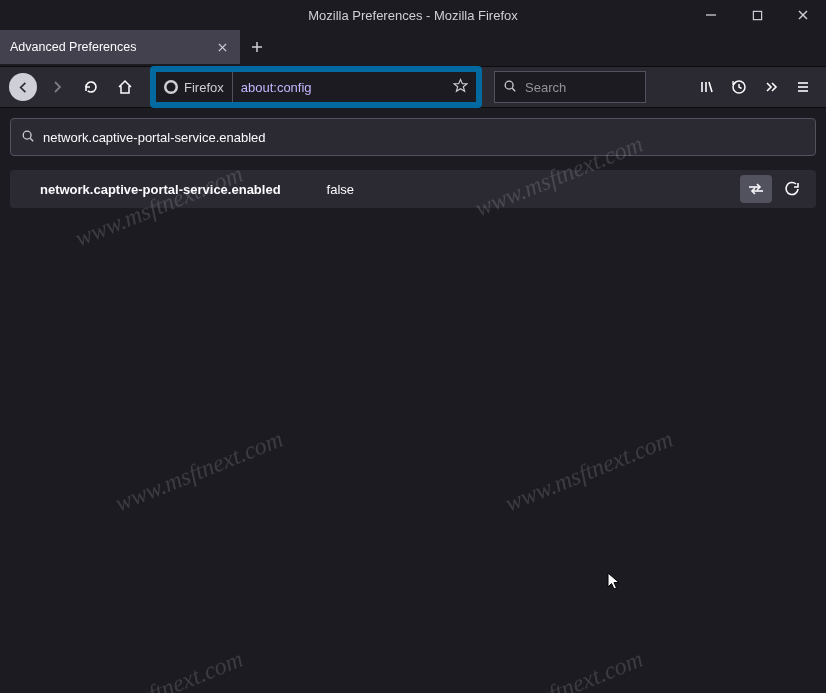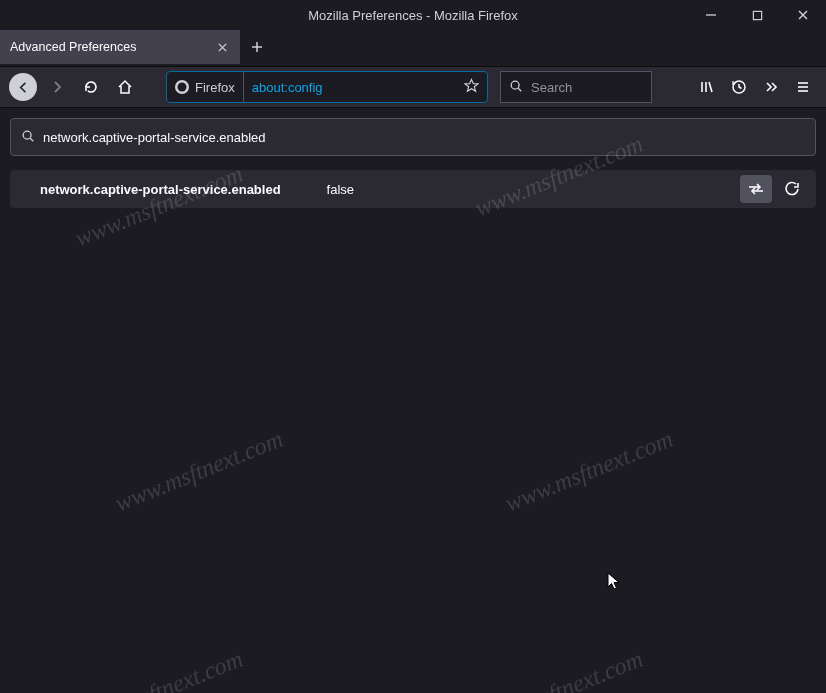--- a/index.html
+++ b/index.html
@@ -8,24 +8,24 @@
 .window-controls{position:absolute;right:0;top:0;height:30px;display:flex;align-items:center}
 .window-controls span{width:46px;height:30px;display:flex;align-items:center;justify-content:center;color:#cfcfd8}
 .tab-strip{height:36px;background:#1c1b22;display:flex;padding-left:0}
 .tab{height:34px;width:222px;background:#42414d;display:flex;align-items:center;padding-left:10px;padding-right:8px;color:#fbfbfe;font-size:12.5px;position:relative}
 .tab-close{margin-left:auto;width:20px;height:20px;display:flex;align-items:center;justify-content:center;color:#cfcfd8}
 .new-tab{width:34px;height:34px;display:flex;align-items:center;justify-content:center;color:#cfcfd8}
 .toolbar{height:40px;background:#2b2a33;display:flex;align-items:center;padding:0 8px;gap:4px;border-top:1px solid #0c0c0d;border-bottom:1px solid #0c0c0d}
 .tb-btn{width:30px;height:30px;border-radius:4px;display:flex;align-items:center;justify-content:center;color:#fbfbfe}
 .tb-btn svg{display:block}
 .back-circle{width:28px;height:28px;border-radius:50%;background:#cfcfd8;display:flex;align-items:center;justify-content:center;color:#2b2a33}
-.urlbar{display:flex;align-items:center;height:30px;background:#1c1b22;border-radius:4px;border:1px solid #0369a1;margin-left:22px;flex:0 0 320px;overflow:hidden}
+.urlbar{display:flex;align-items:center;height:30px;background:#1c1b22;border-radius:4px;border:6px solid #0369a1;margin-left:6px;flex:0 0 320px;overflow:hidden}
 .url-identity{display:flex;align-items:center;gap:6px;height:100%;padding:0 8px;border-right:1px solid #52525e;color:#cfcfd8}
 .fx-logo{width:14px;height:14px;border-radius:50%;background:#cfcfd8;display:flex;align-items:center;justify-content:center;color:#1c1b22;font-size:10px;font-weight:bold}
-.url-text{padding:0 8px;color:#0ea5e9;flex:1}
+.url-text{padding:0 8px;color:#c4b5fd;flex:1}
 .url-star{padding-right:8px;color:#cfcfd8}
 .searchbar{display:flex;align-items:center;height:30px;background:#1c1b22;border-radius:0;border:1px solid #52525e;margin-left:8px;flex:0 0 150px;color:#929298}
 .searchbar .icon{padding:0 8px;color:#cfcfd8}
 .toolbar-right{margin-left:auto;display:flex;align-items:center;gap:2px}
 
 .content{background:#1c1b22;height:587px;padding:10px 10px 0 10px;box-sizing:border-box;position:relative}
 .search-row{display:flex;align-items:center;height:36px;background:#2b2a33;border:1px solid #52525e;border-radius:4px;padding:0 10px;color:#cfcfd8}
 .search-row .icon{margin-right:8px}
 .search-row .text{color:#fbfbfe}
 .pref-row{margin-top:14px;display:flex;align-items:center;height:38px;background:#2b2a33;border-radius:4px;padding:0 8px 0 30px}

